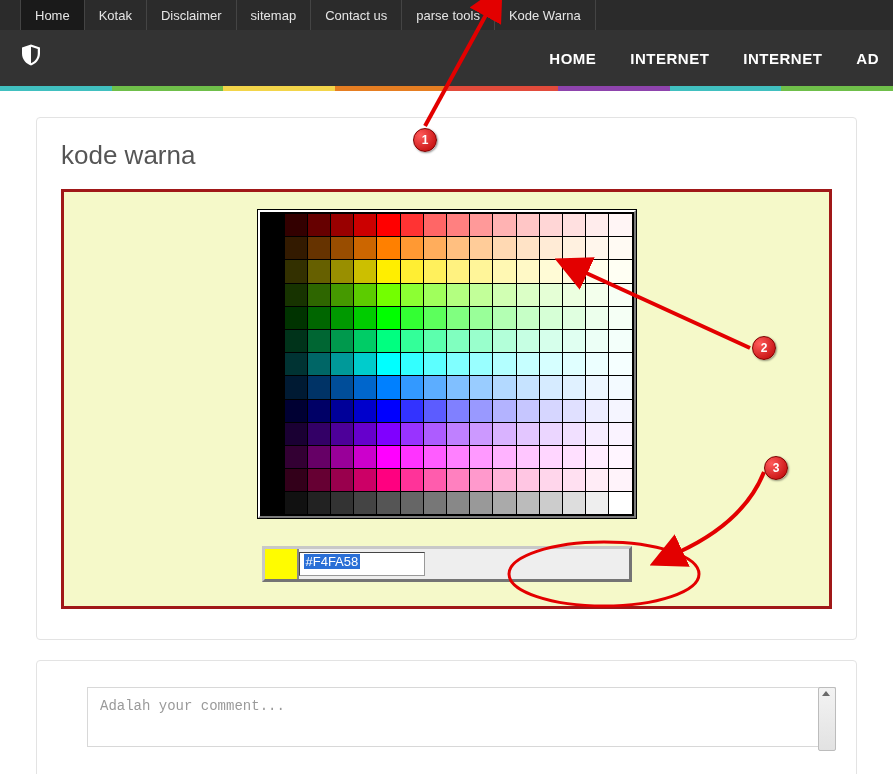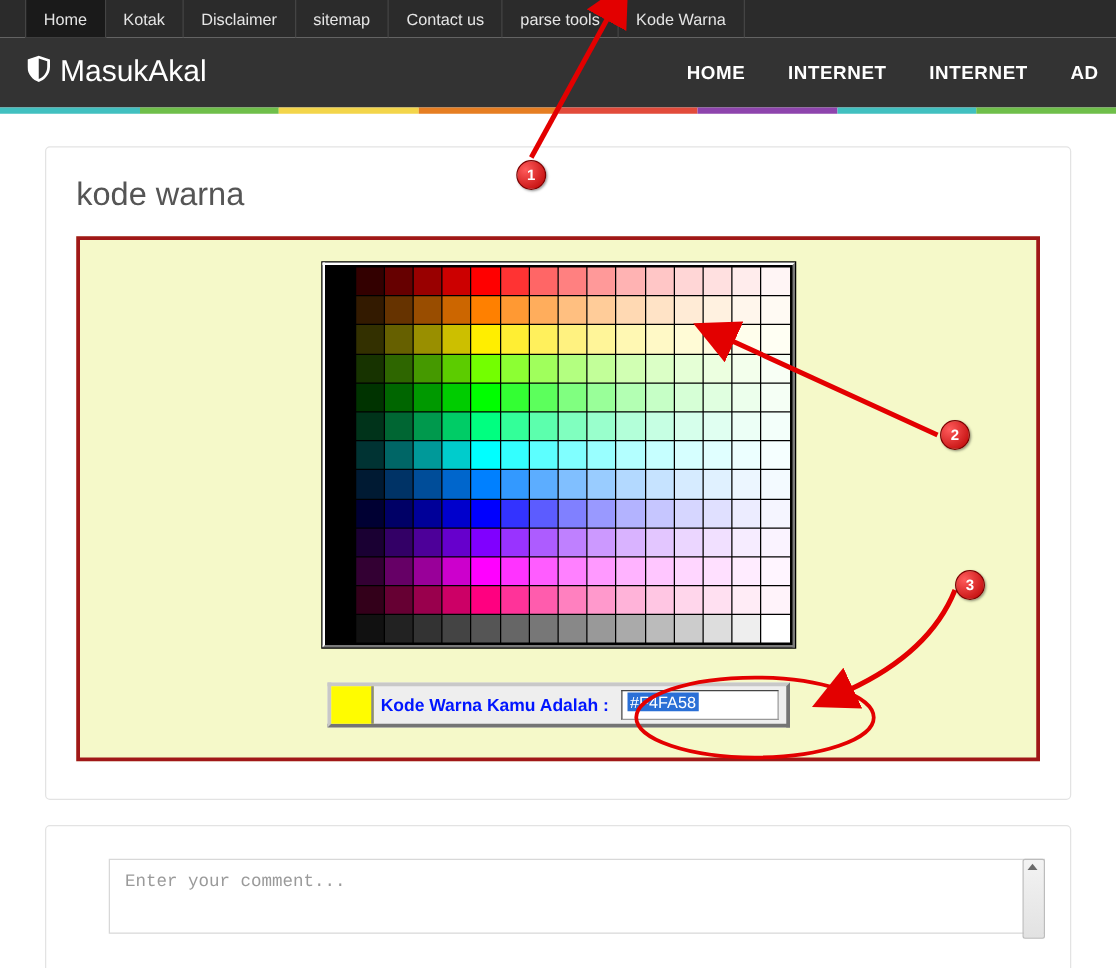--- a/index.html
+++ b/index.html
@@ -58,21 +58,20 @@
   <div class="item">Kode Warna</div>
 </div>
 
 <div class="bar2">
   <div class="brand">
     <span>
       <svg viewBox="0 0 24 28">
           <path fill="#fff" d="M12 0 L24 4 V12 C24 20 18 26 12 28 C6 26 0 20 0 12 V4 Z M12 3 V25 C17 23 21 18 21 12 V6 Z"></path>
         </svg>
     </span>
-    <span>MasukAkal</span>
   </div>
   <div class="mainnav">
     <span>HOME</span>
     <span>INTERNET</span>
     <span>INTERNET</span>
     <span>AD</span>
   </div>
 </div>
 
 <div class="rainbow" id="rainbow">
@@ -300,21 +299,20 @@
             <div style="background: rgb(204, 204, 204);"></div>
             <div style="background: rgb(221, 221, 221);"></div>
             <div style="background: rgb(238, 238, 238);"></div>
             <div style="background: rgb(255, 255, 255);"></div>
           </div>
       </div>
 
       <div class="result-wrap">
         <div class="result">
           <div class="swatch" id="swatch" style="background: rgb(255, 252, 0);"></div>
-          <div class="result-label">Kode Warna Kamu Adalah :</div>
           <div class="result-input">
             <span class="sel">#F4FA58</span>
           </div>
         </div>
       </div>
 
       <div class="overlay">
 
         <svg class="ann" style="left:0;top:0" width="800" height="420">
           <defs>
@@ -340,16 +338,16 @@
             <path d="M0 0 L10 5 L0 10 Z" fill="#e30000"></path>
           </marker>
         </defs>
         <line x1="388" y1="138" x2="450" y2="25" stroke="#e30000" stroke-width="4" marker-end="url(#ah1)"></line>
       </svg>
       <div class="badge" style="left:376px;top:10px">1</div>
     </div>
   </div>
 
   <div class="commentcard">
-    <div class="comment-inner">Enter your comment...</div>
+    <div class="comment-inner">Adalah your comment...</div>
     <div class="fake-scroll"></div>
   </div>
 </div>
 
 </body></html>

